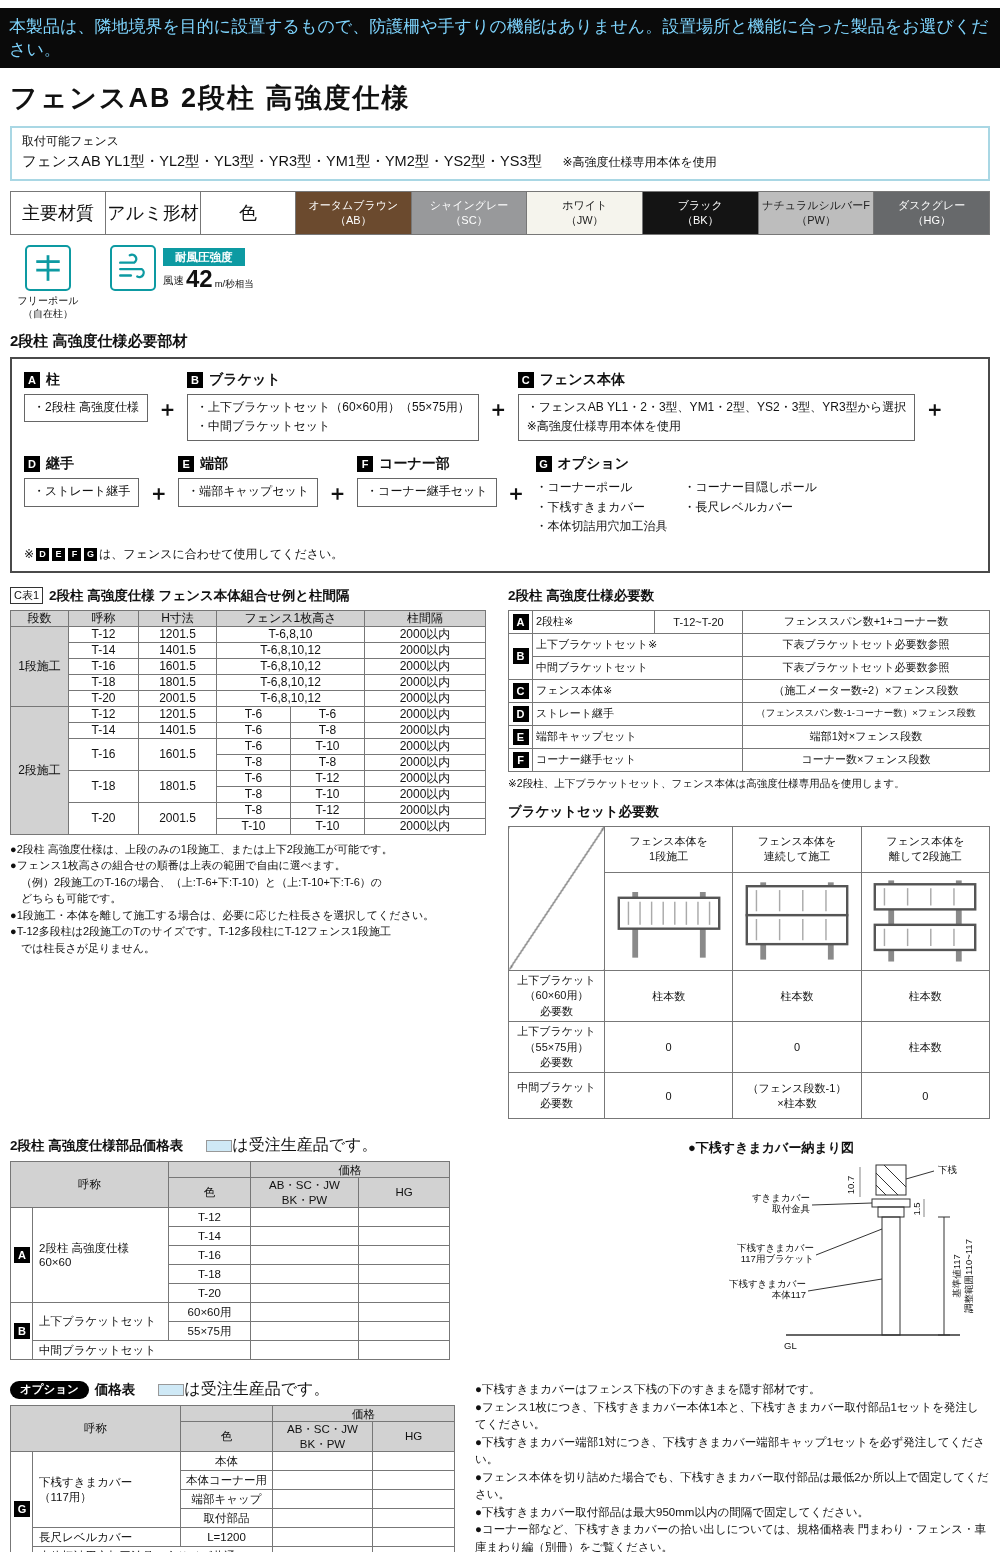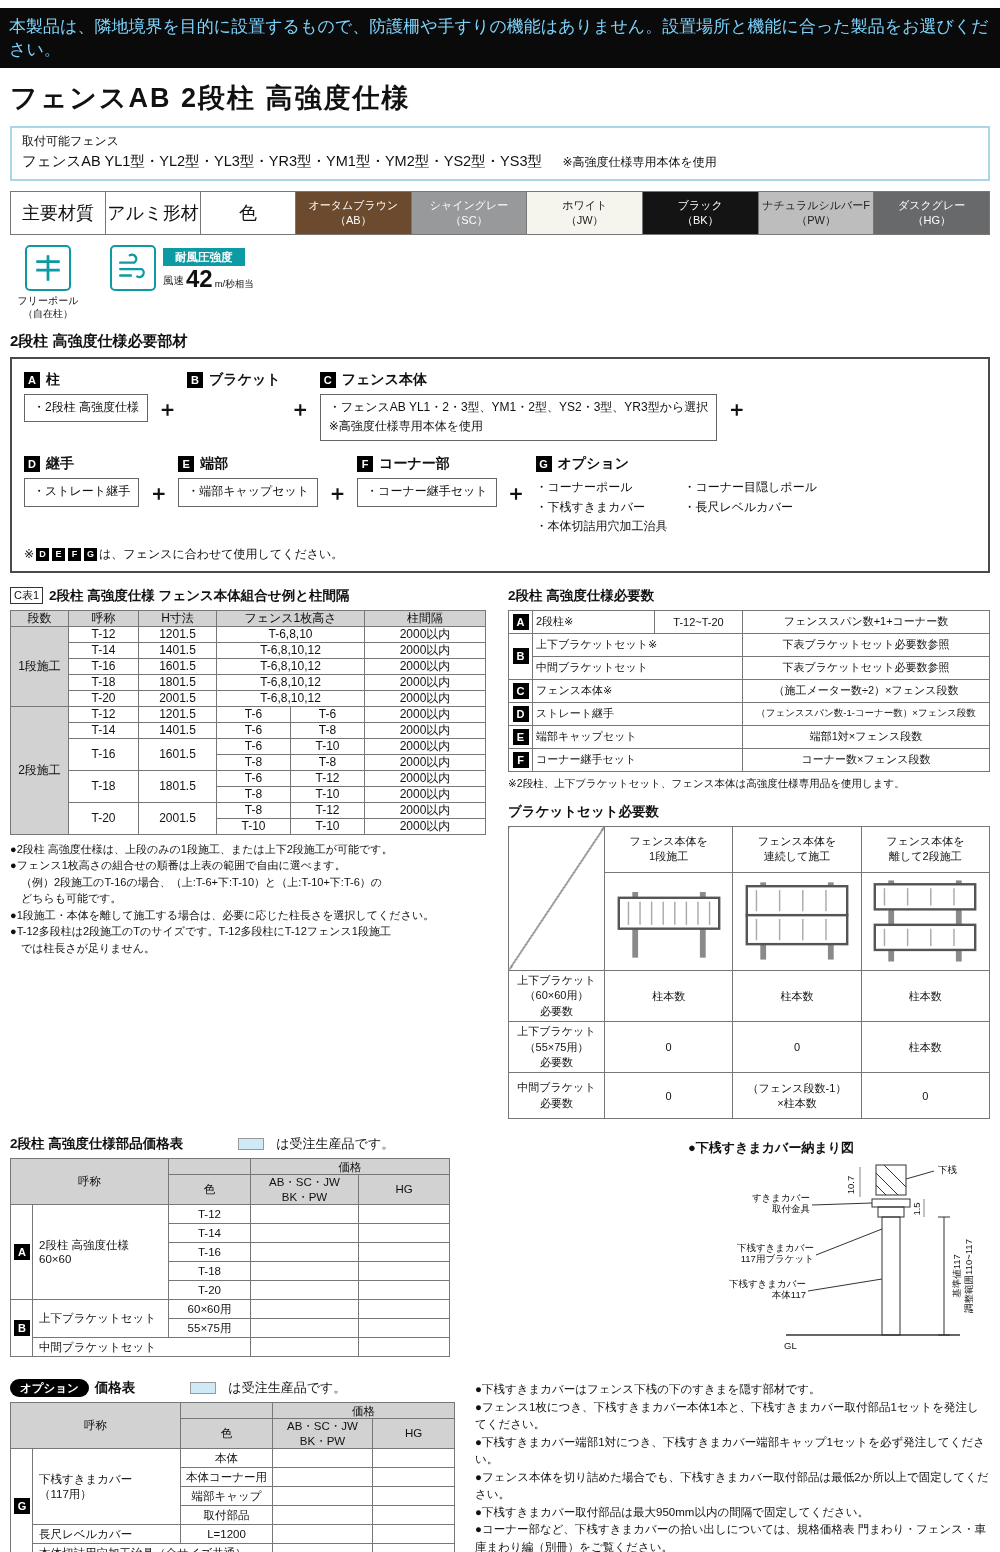--- a/index.html
+++ b/index.html
@@ -62,21 +62,21 @@
 .t3 td,.t3 th{padding:2px;font-weight:normal;background:#fff}
 .t3 .coltitle{height:46px;line-height:1.4}
 .t3 .illus{height:98px}
 .t3 .rl{height:46px;line-height:1.4}
 .t3 .diag{background:linear-gradient(to bottom right,#fff calc(50% - 0.7px),#777 calc(50% - 0.7px),#777 calc(50% + 0.7px),#fff calc(50% + 0.7px))}
 .prel{white-space:pre-line}
 .prew{white-space:pre-wrap}
 .notes{font-size:11px;line-height:1.5;margin-top:6px}
 .sec-flex{display:flex;margin-top:16px}
 .head-row{display:flex;align-items:center;margin-bottom:5px}
-.legend{display:inline-flex;align-items:center;gap:12px;font-size:13px;margin-left:55px}
+.legend{display:inline-flex;align-items:center;gap:0;font-size:16px;margin-left:23px}
 .legend-sw{width:26px;height:12px;background:#cfe9f6;border:1px solid #999;display:inline-block}
 .t4{font-size:11.5px;text-align:center;table-layout:fixed}
 .t4 th{background:#d2d2d2;font-weight:normal;padding:0 2px;line-height:1.25}
 .t4 td{height:19px;padding:0 3px}
 .t4 .pname{text-align:left;padding-left:6px;line-height:1.25}
 .h1{height:16px}
 .h2{height:26px}
 .diagram{margin-left:auto;width:302px;padding-top:4px}
 .dia-h{font-size:13px;font-weight:bold;margin-bottom:2px}
 .opt-badge{background:#000;color:#fff;border-radius:9px;font-size:11.5px;font-weight:bold;padding:1.5px 10px;margin-right:6px}
@@ -182,20 +182,24 @@
           </div>
           <div class="pitems">
             <div>・2段柱 高強度仕様</div>
           </div>
         </div>
         <span class="plus">＋</span>
         <div class="pg">
           <div class="phead">
             <span class="sqletter">B</span>
             <span class="ptitle">ブラケット</span>
+          </div>
+          <div class="pitems">
+            <div>・上下ブラケットセット（60×60用）（55×75用）</div>
+            <div>・中間ブラケットセット</div>
           </div>
         </div>
         <span class="plus">＋</span>
         <div class="pg">
           <div class="phead">
             <span class="sqletter">C</span>
             <span class="ptitle">フェンス本体</span>
           </div>
           <div class="pitems">
             <div>・フェンスAB YL1・2・3型、YM1・2型、YS2・3型、YR3型から選択</div>

